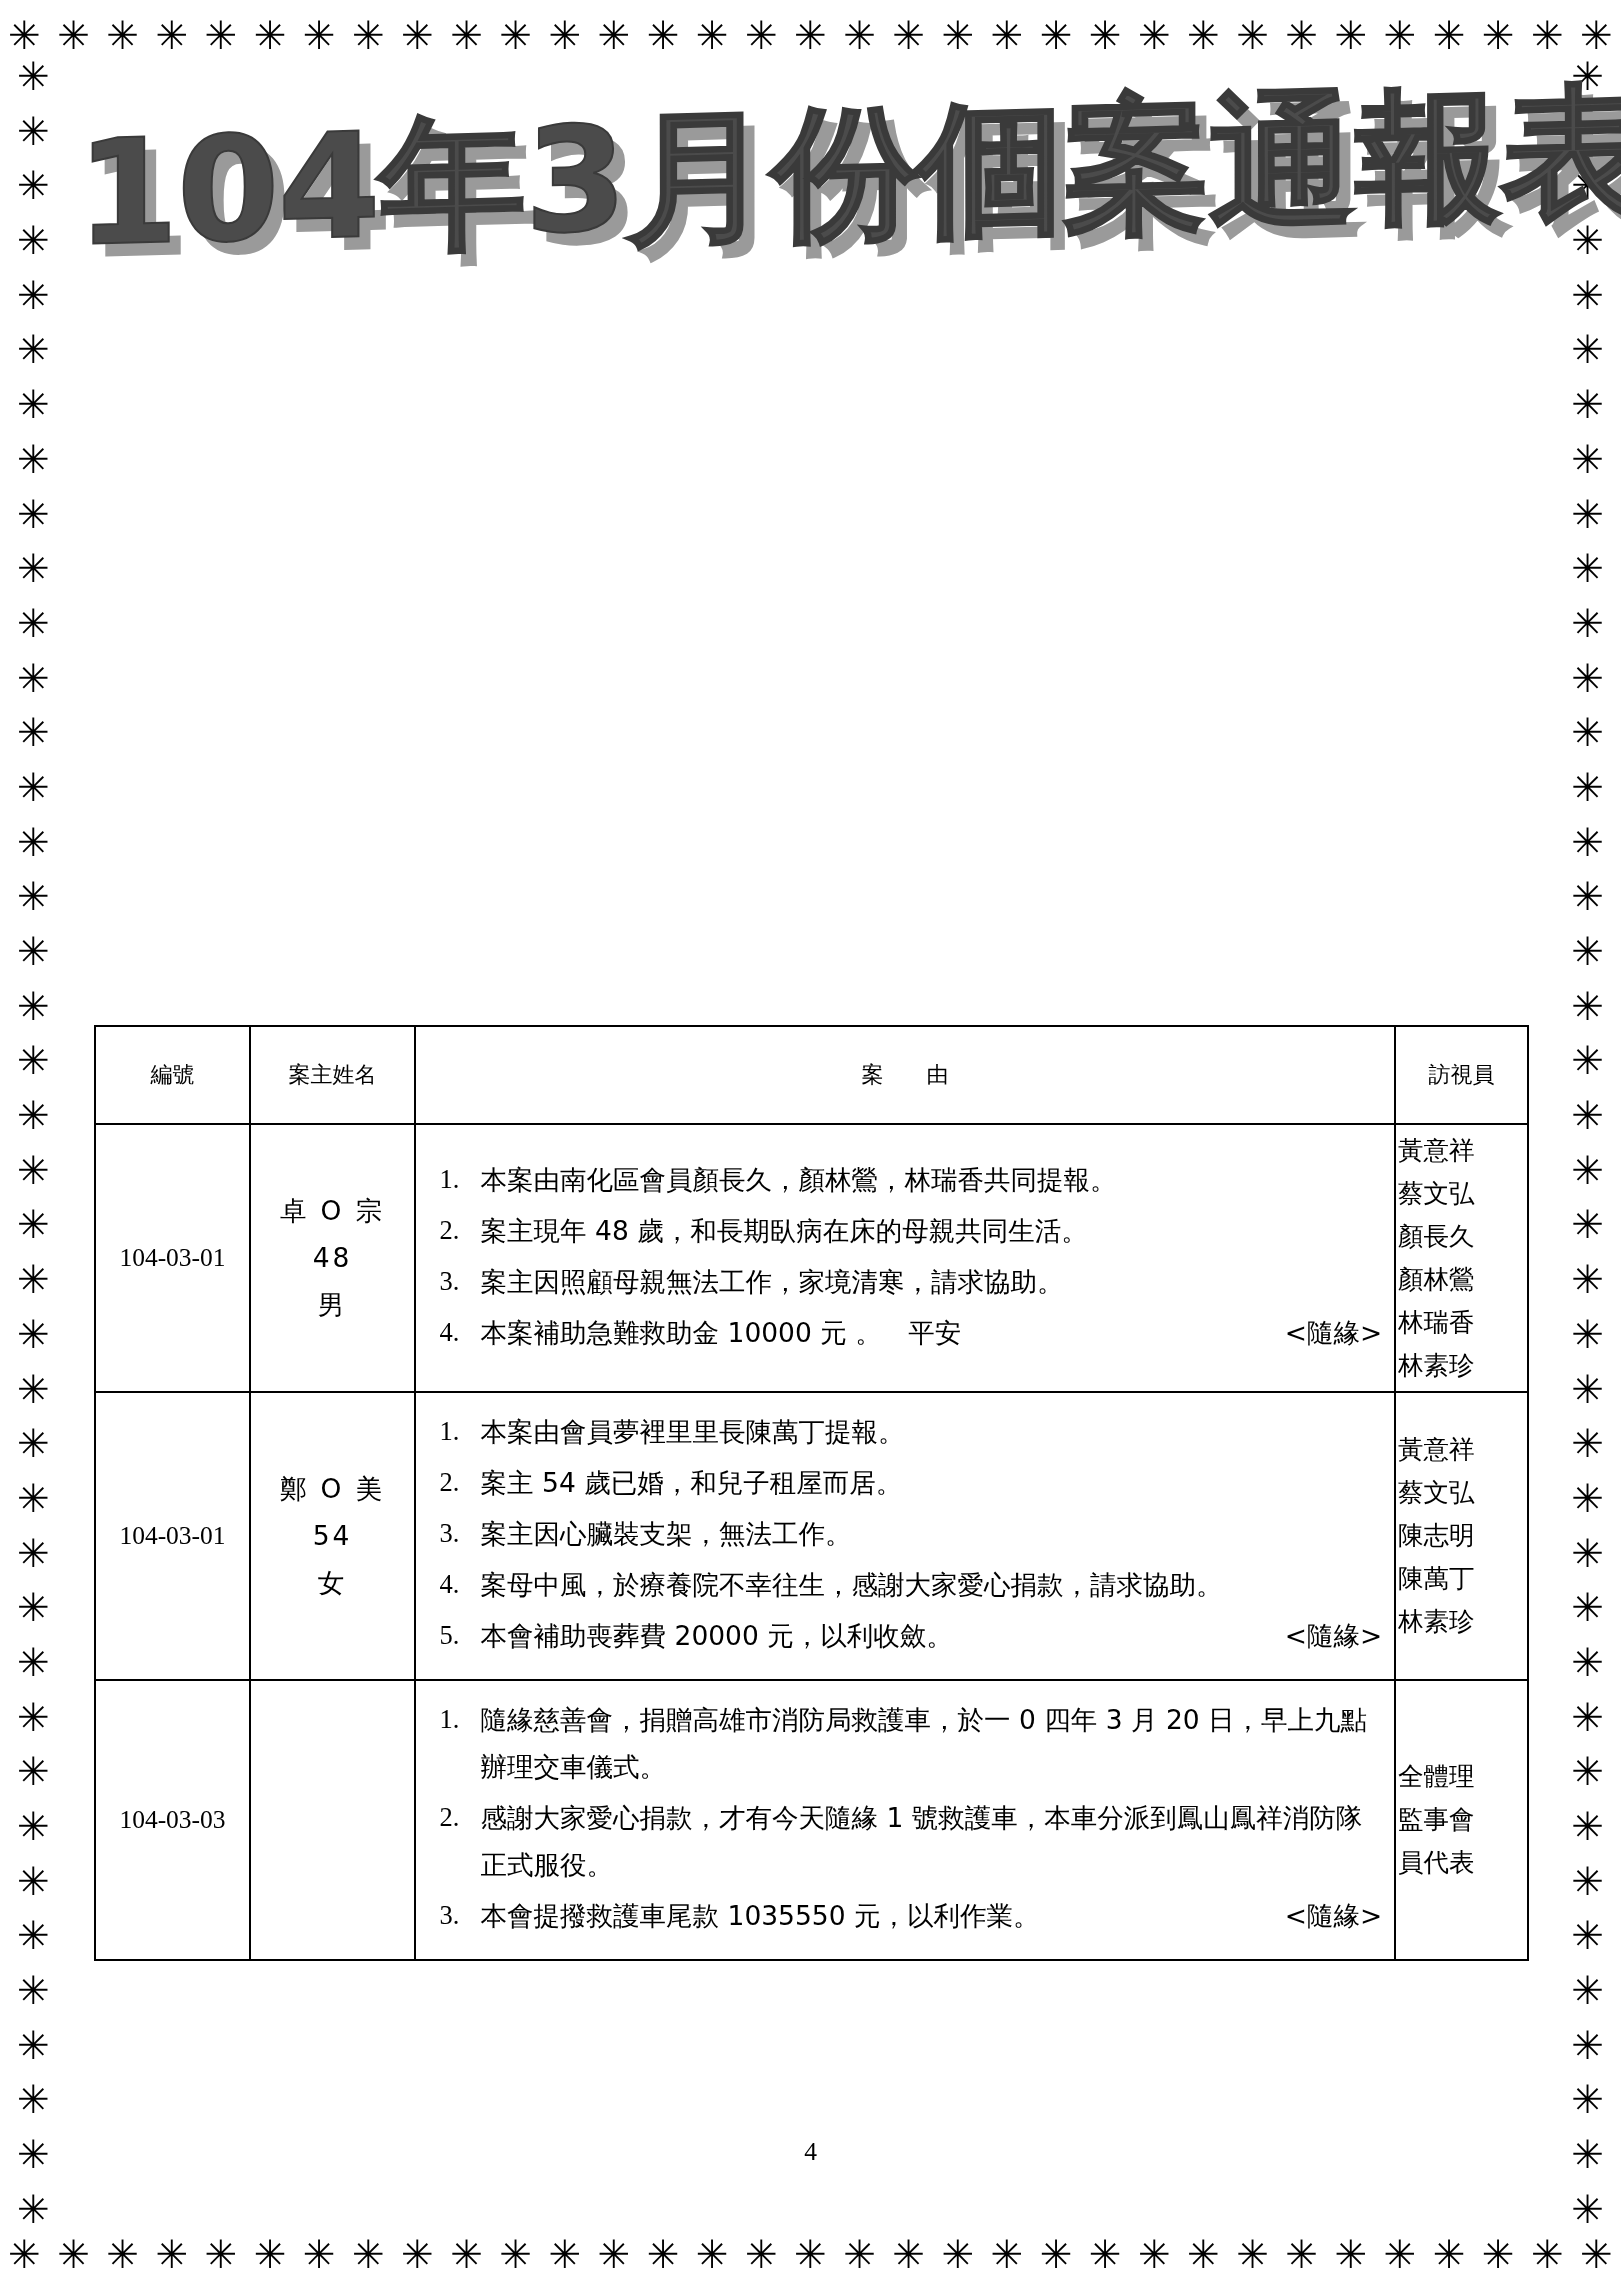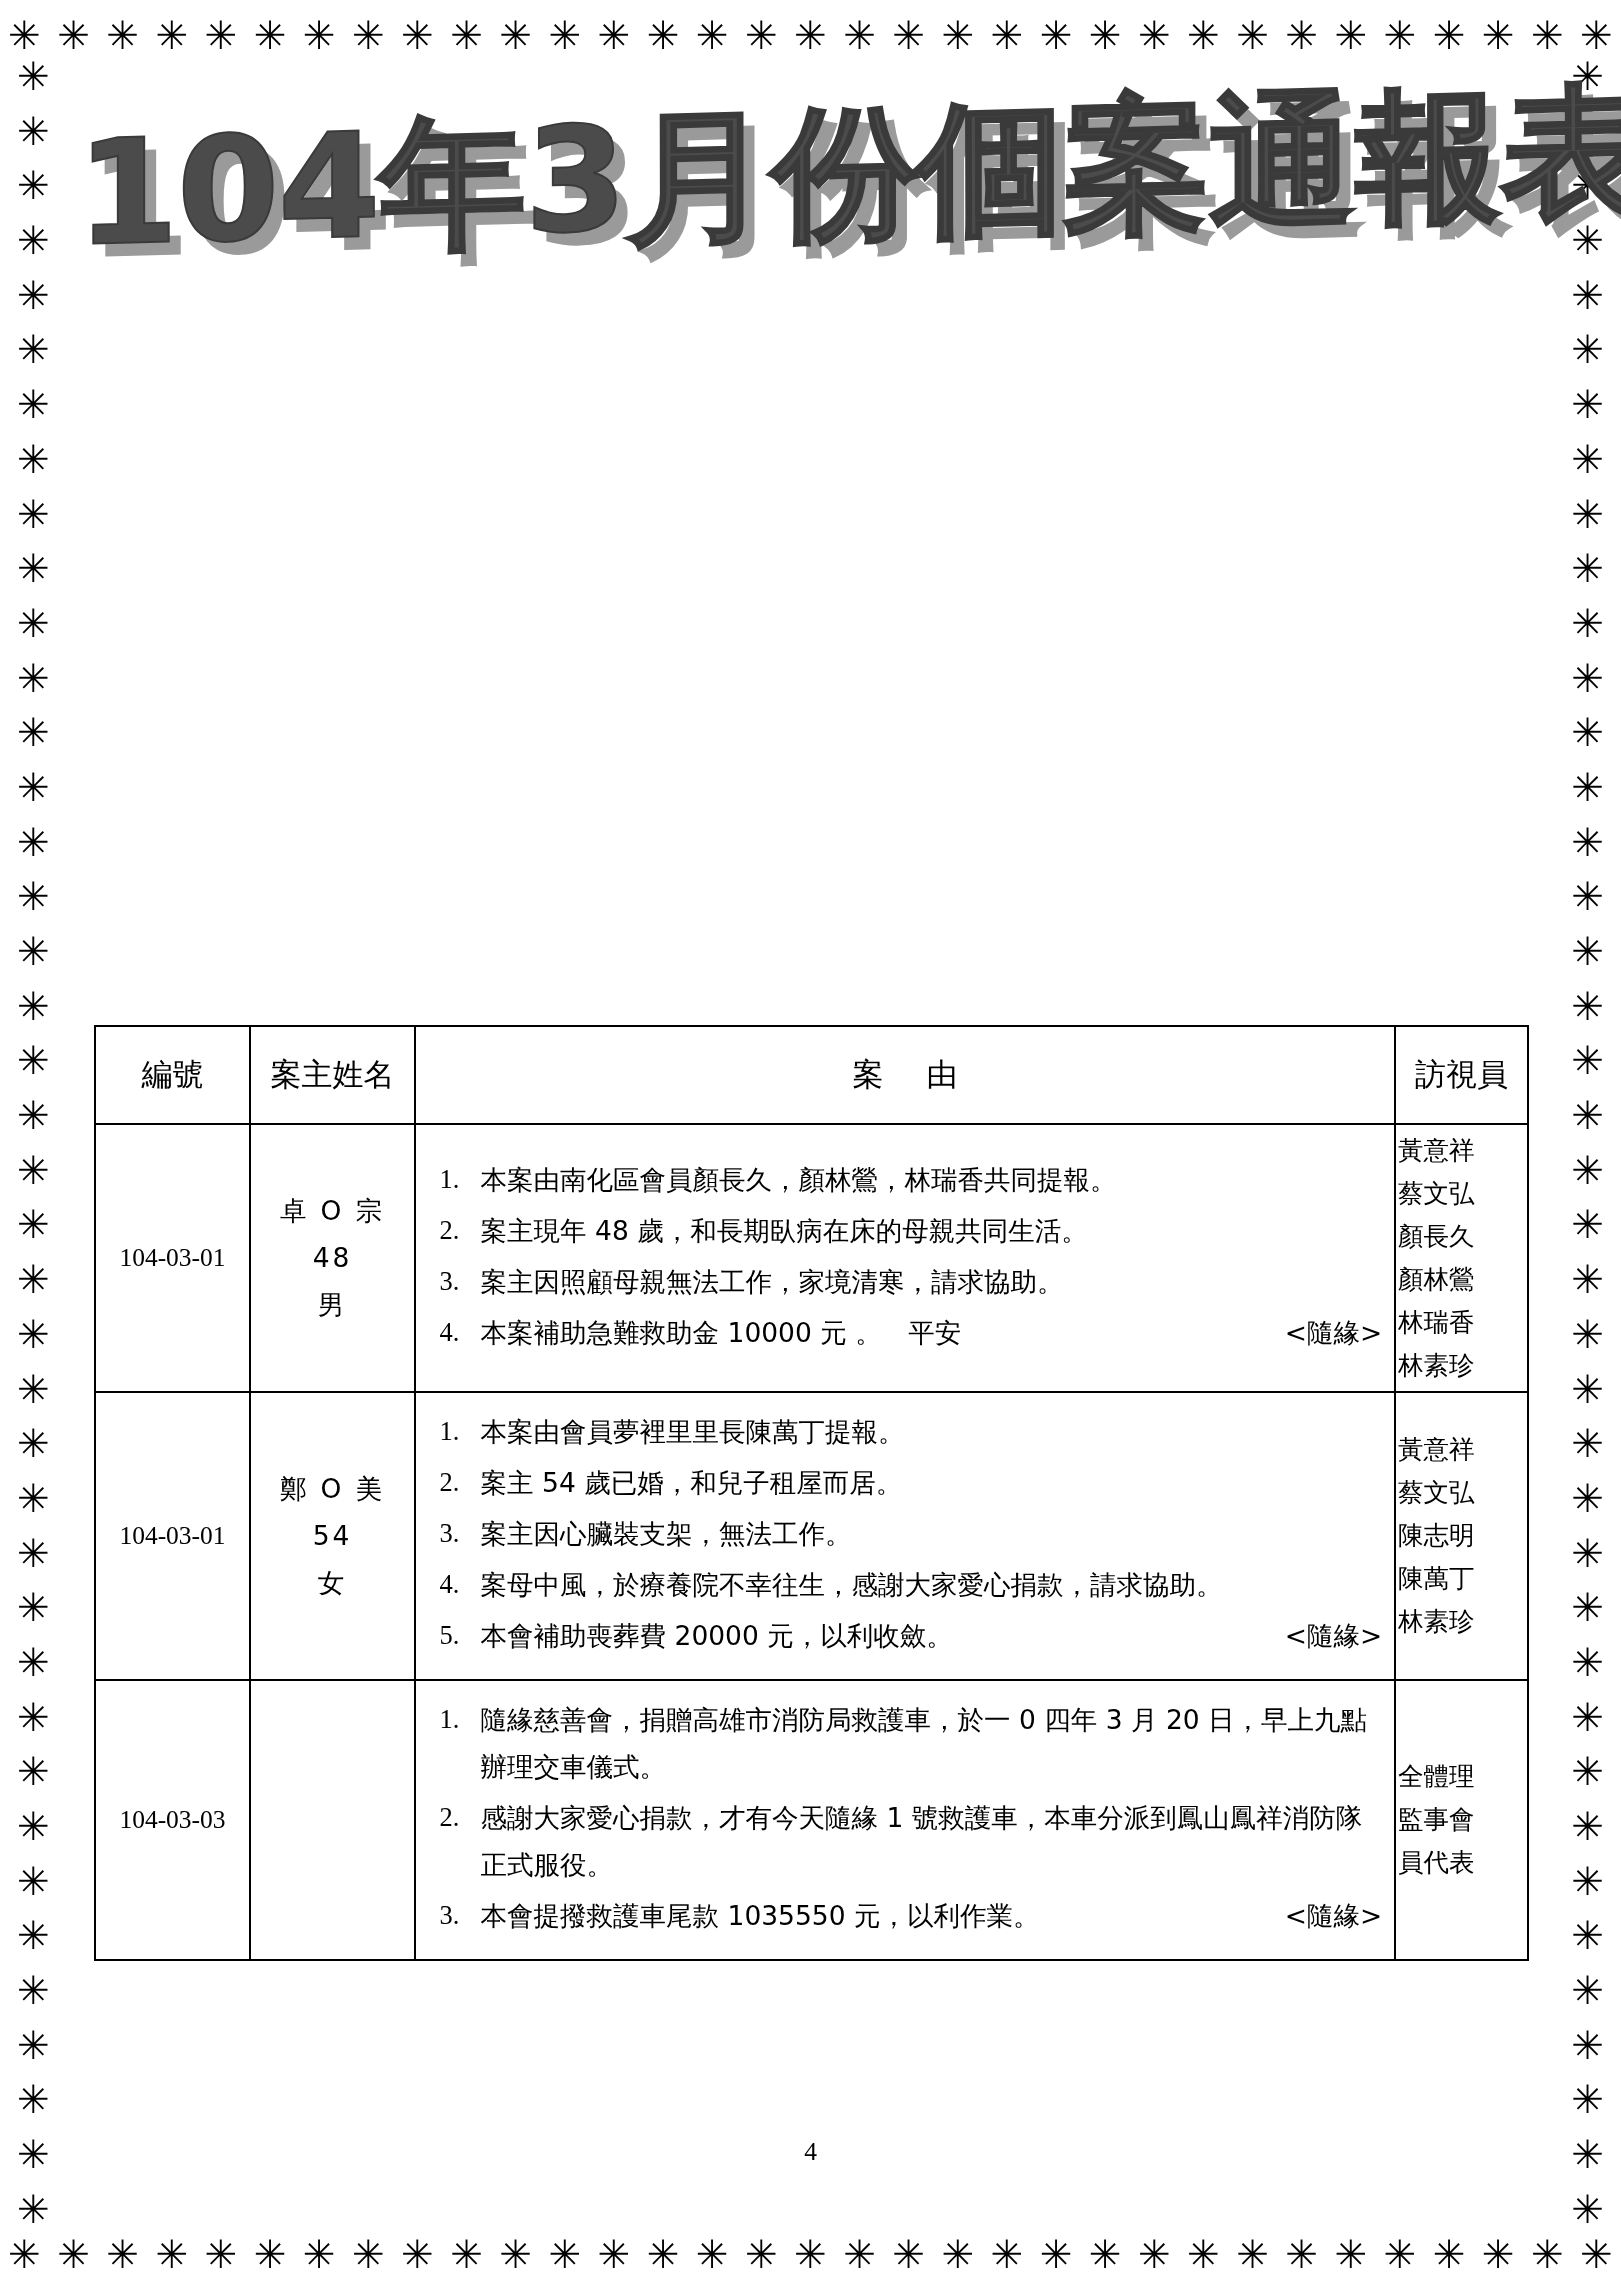--- a/index.html
+++ b/index.html
@@ -103,21 +103,21 @@
     background: #ffffff;
   }
   .col-id    { width: 155px; }
   .col-name  { width: 165px; }
   .col-desc  { width: 980px; }
   .col-visit { width: 133px; }
 
   .hd {
     height: 96px;
     text-align: center;
-    font-size: 31px;
+    font-size: 22px;
     font-family: Liberation Mono, monospace;
   }
   .hd.desc { letter-spacing: 0; }
   .hd.desc .sp { display: inline-block; width: 43px; }
 
   td.id-cell {
     text-align: center;
     font-size: 25.5px;
     font-family: "Liberation Serif", "DejaVu Serif", serif;
     margin-left: 8px;

